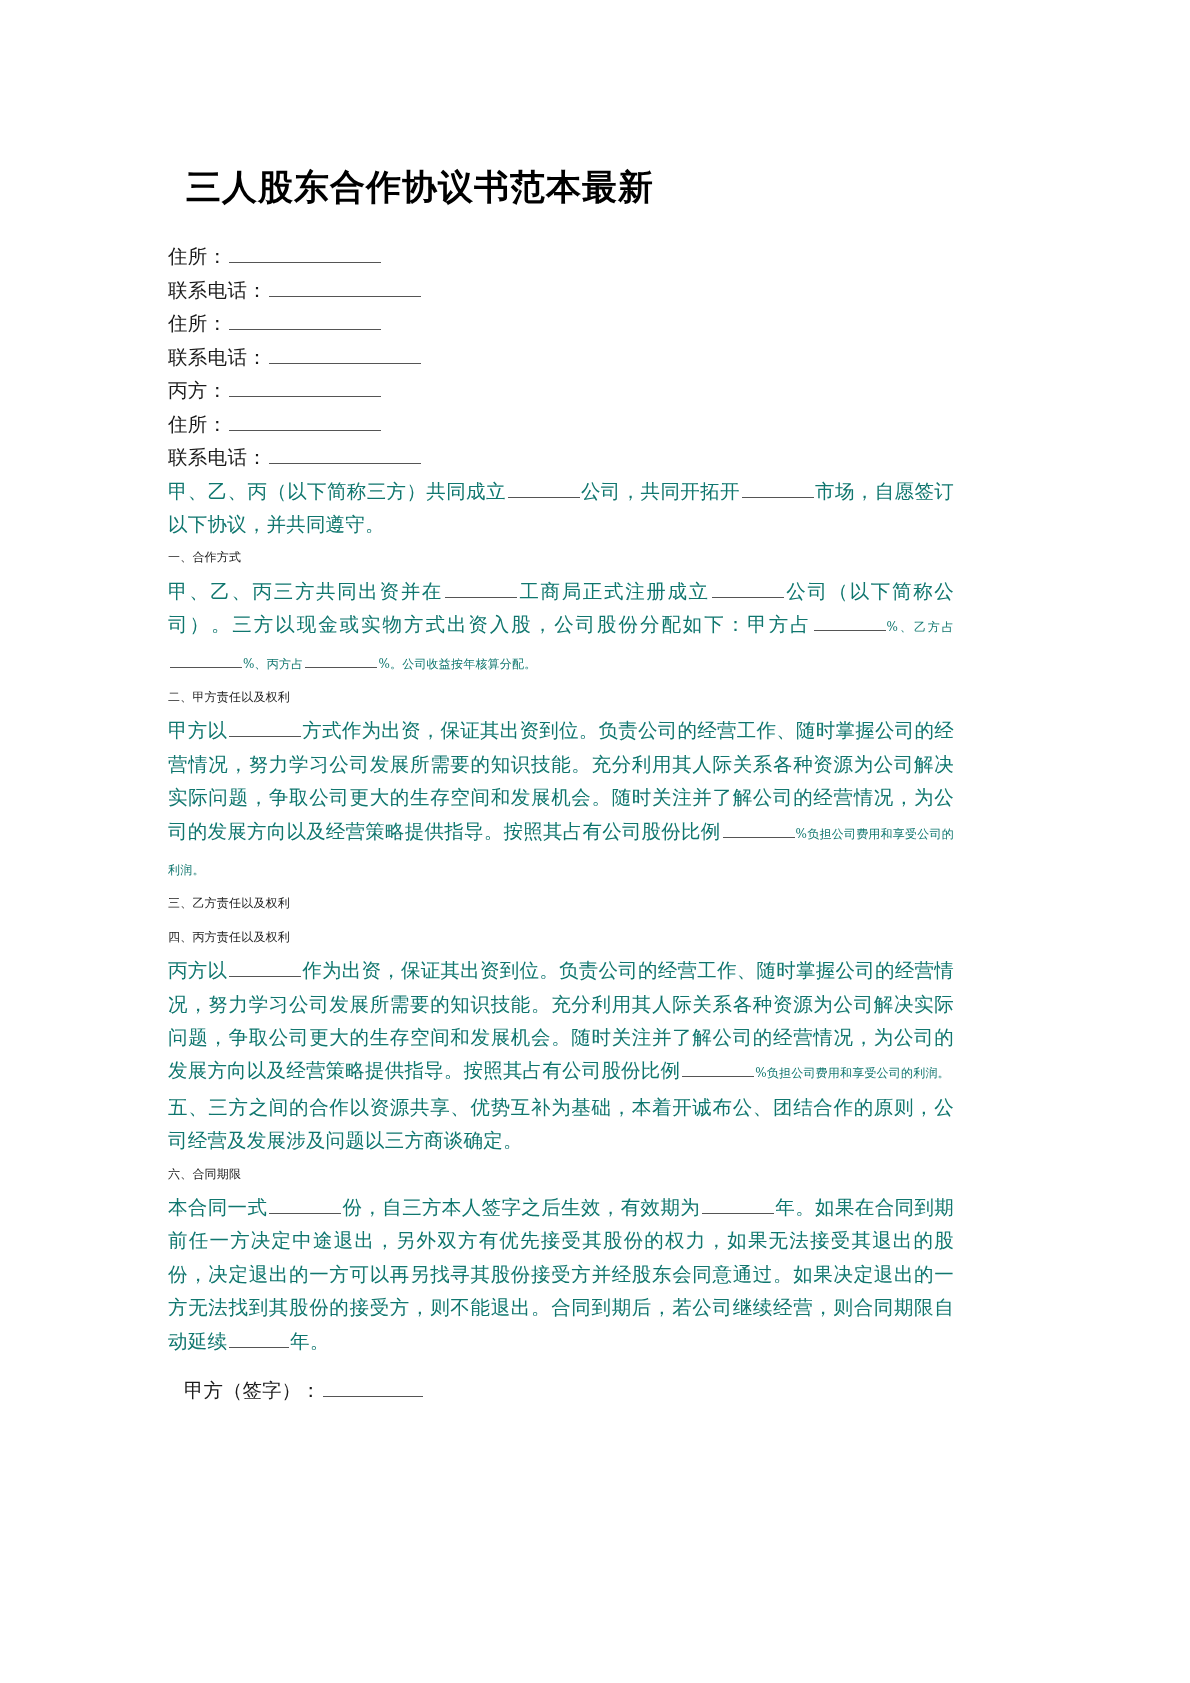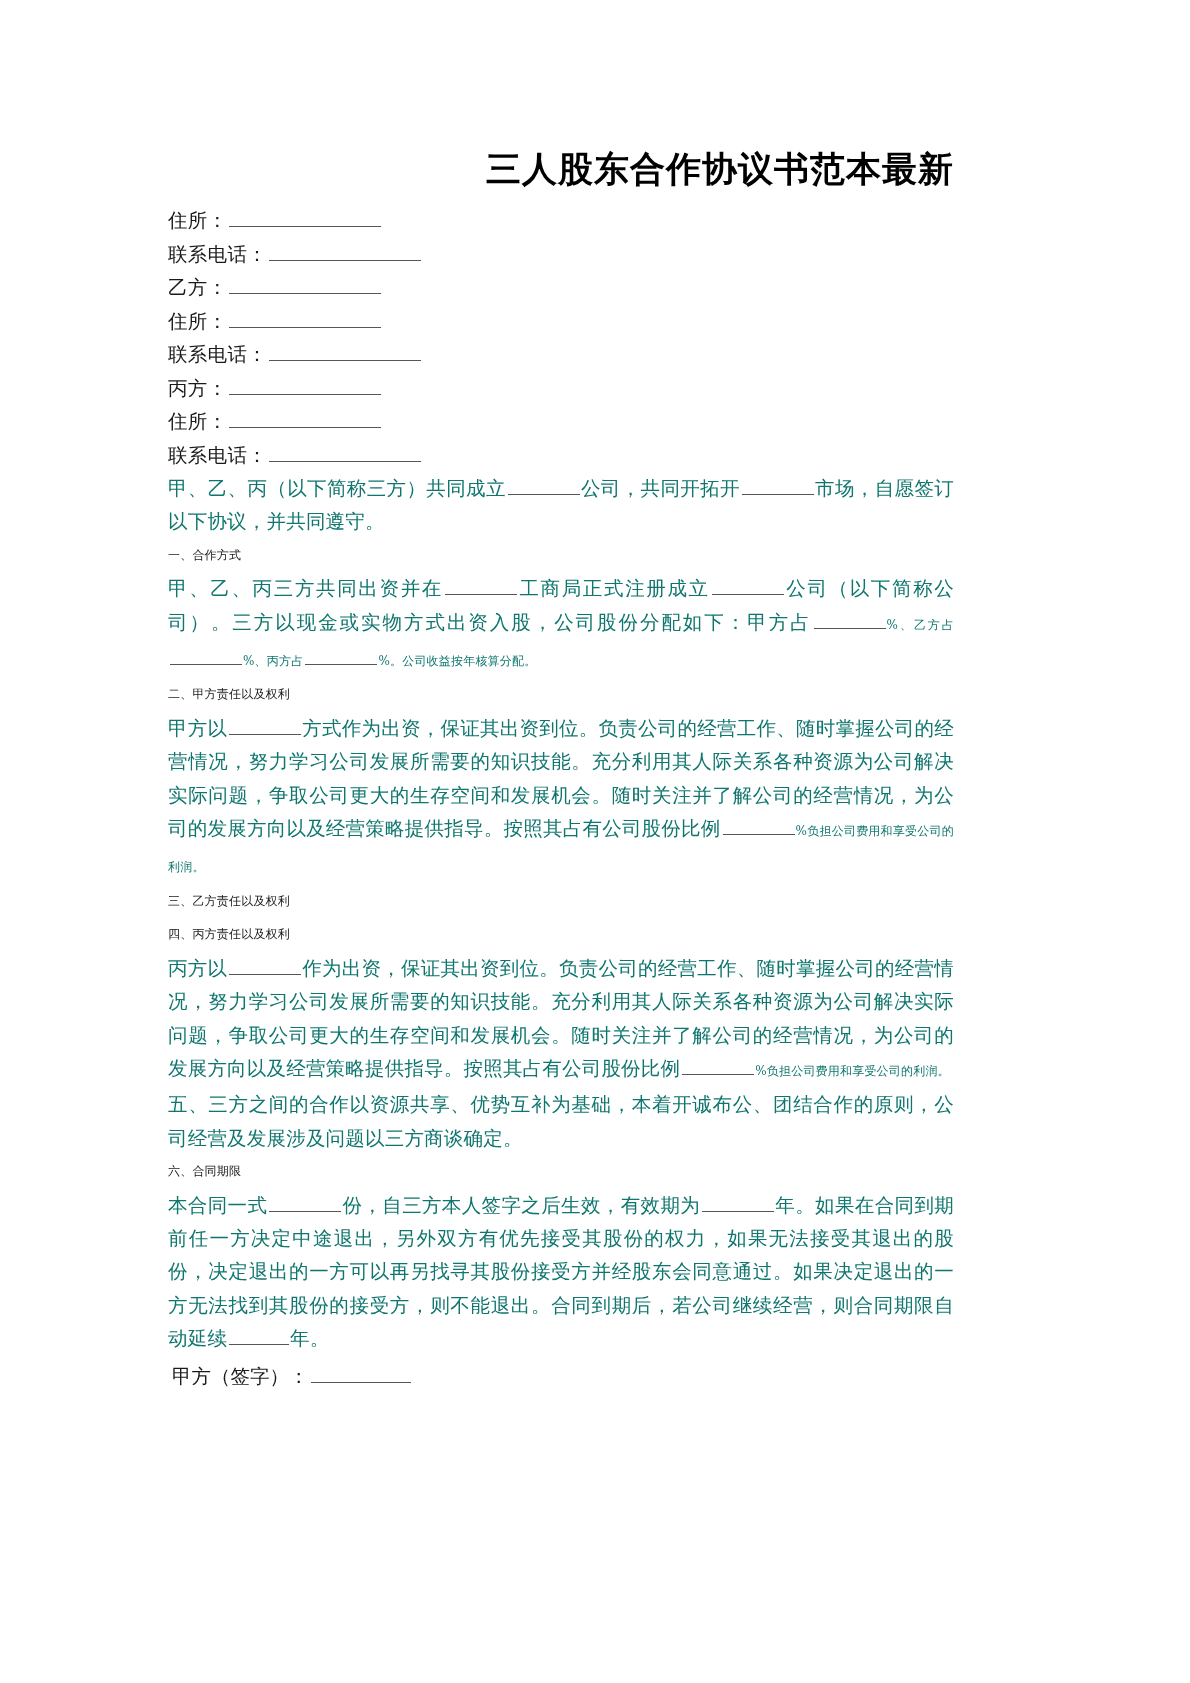--- a/index.html
+++ b/index.html
@@ -25,23 +25,23 @@
     position: absolute;
     left: 168px;
     top: 0;
     width: 786px;
   }
   .doc-title {
     font-family: "DejaVu Serif", "Liberation Serif", serif;
     font-weight: bold;
     font-size: 35px;
     line-height: 1.2;
-    text-align: right;
+    text-align: left;
     letter-spacing: 1px;
-    margin: 0;
+    margin: 18px;
     padding-top: 148px;
     padding-bottom: 14px;
     color: #000000;
   }
   .field-line {
     font-size: 19.5px;
     line-height: 33.5px;
     white-space: nowrap;
     color: #1a1a1a;
     letter-spacing: 0.3px;
@@ -72,43 +72,40 @@
     font-size: 12px;
     line-height: 33.4px;
     margin: 0;
     text-align: left;
     color: #1a1a1a;
     letter-spacing: 0.2px;
   }
   .sign-line {
     font-size: 19.5px;
     line-height: 33.4px;
-    margin: 4px;
+    margin: 16px;
     white-space: nowrap;
     color: #1a1a1a;
   }
   .pct { font-size: 12px; margin-top: 40px; }
 </style>
 </head>
 <body>
 
 <div class="page">
   <div class="content">
 
     <h1 class="doc-title">三人股东合作协议书范本最新</h1>
 
     <div>
       <div class="field-line">
         <span>住所：</span><span class="blank blank-lg"></span>
       </div>
       <div class="field-line">
         <span>联系电话：</span><span class="blank blank-lg"></span>
-      </div>
-      <div class="field-line">
-        <span>乙方：</span><span class="blank blank-lg"></span>
       </div>
       <div class="field-line">
         <span>住所：</span><span class="blank blank-lg"></span>
       </div>
       <div class="field-line">
         <span>联系电话：</span><span class="blank blank-lg"></span>
       </div>
       <div class="field-line">
         <span>丙方：</span><span class="blank blank-lg"></span>
       </div>

